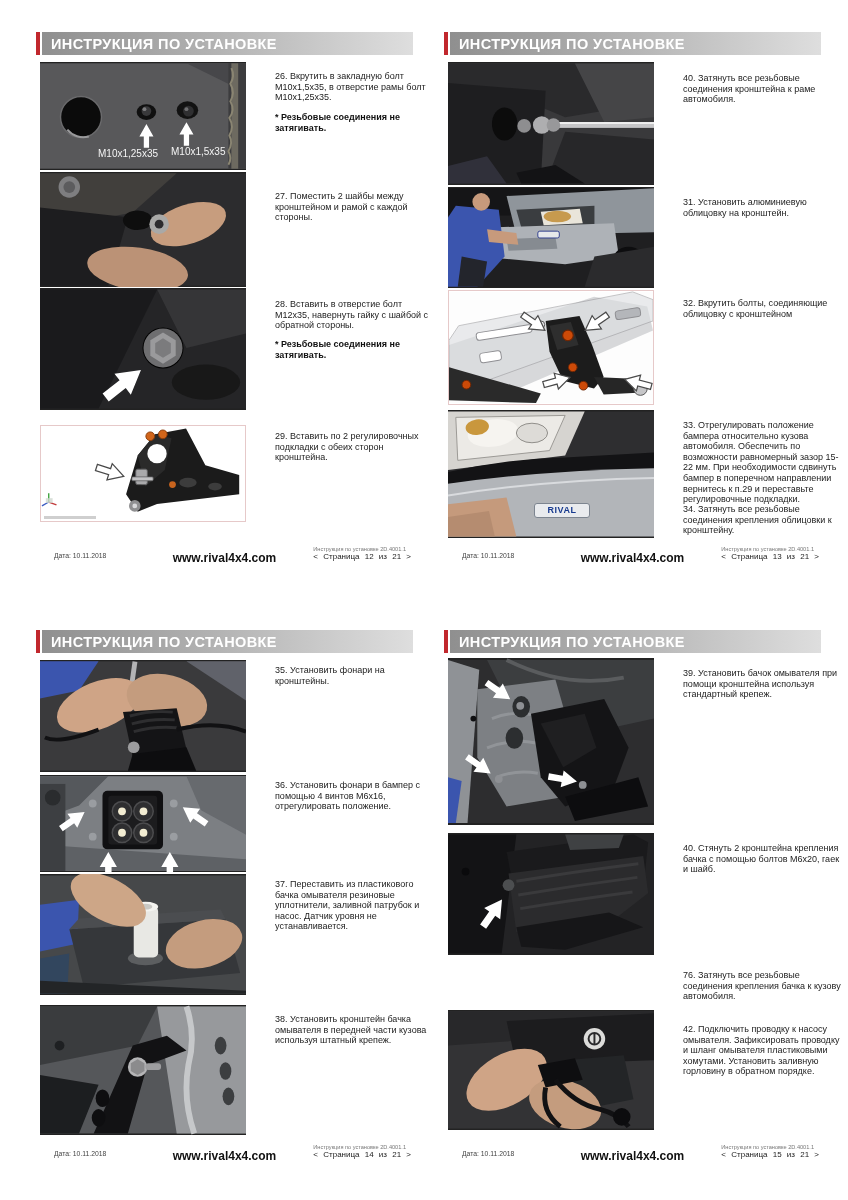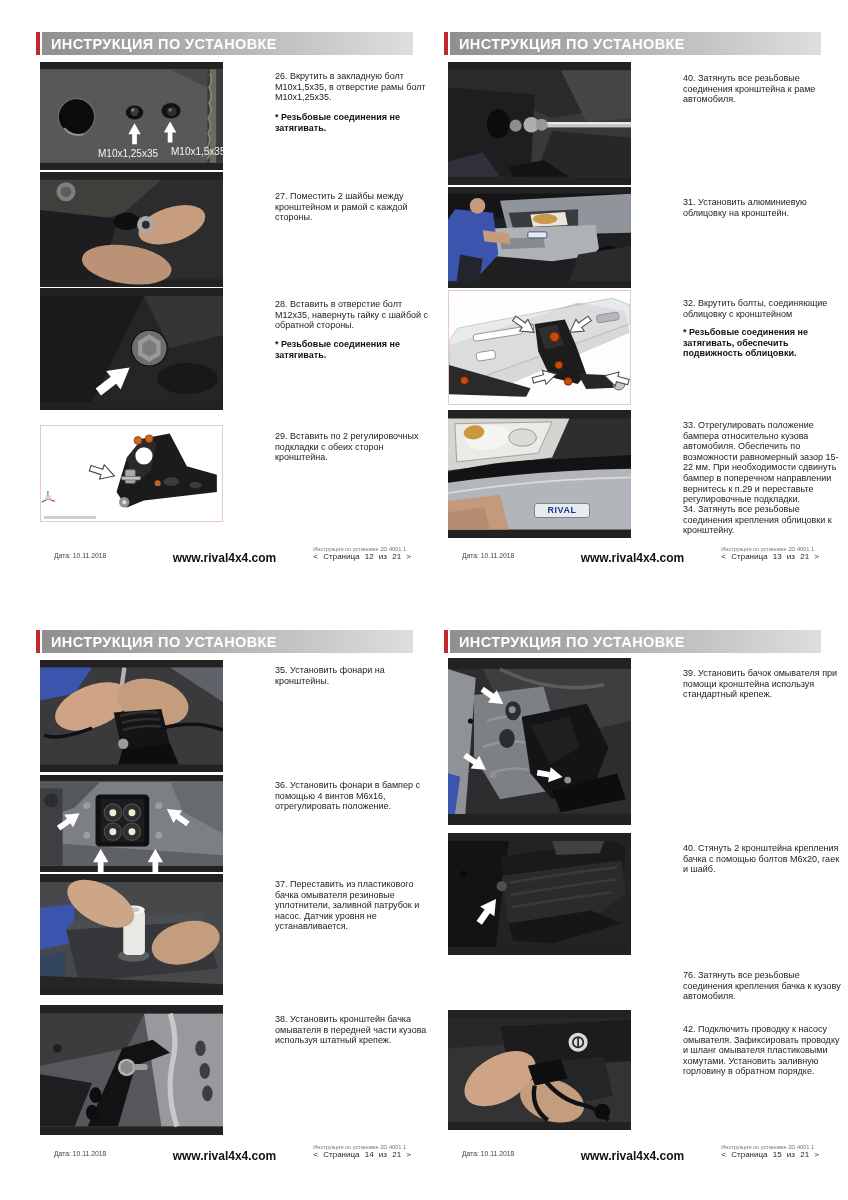--- a/index.html
+++ b/index.html
@@ -9,21 +9,21 @@
   .page { position:absolute; width:377px; height:552px; background:#fff; }
 
   
   .hdr { position:absolute; left:0; top:2px; width:377px; height:23px; display:flex; }
   .hdr-stripe { width:4px; height:23px; background:#c1272d; }
   .hdr-bar { flex:1; margin-left:2px; height:23px; background:linear-gradient(90deg,#8f8f8f 0%,#b9b9b9 55%,#dedede 100%);
              display:flex; align-items:center;text-align:center; }
   .hdr-title { color:#ffffff; font-weight:bold; font-size:14.5px; letter-spacing:.4px; padding-left:9px; white-space:nowrap; }
 
   
-  .photo { position:absolute; left:4px; width:183px; overflow:hidden; background:#222; }
+  .photo { position:absolute; left:4px; width:206px; overflow:hidden; background:#222; }
   .photo svg { display:block; width:100%; height:100%; }
   .photo-line { background:#fff; border:1px solid #e6c9c9; }
   .plabel { position:absolute; color:#f4f4f4; font-size:10px; white-space:nowrap; }
 
   
   .step { position:absolute; left:219px; width:158px; font-size:9px; line-height:10.6px; color:#222;margin-left:20px; }
   .note { font-weight:bold; color:#111; }
 
   
   .foot { position:absolute; left:0; top:516px; width:377px; height:30px; }
@@ -260,23 +260,20 @@
     </div>
 
     <div class="step" style="top:43px">
       <p>40. Затянуть все резьбовые соединения кронштейна к раме автомобиля.</p>
     </div>
     <div class="step" style="top:167px">
       <p>31. Установить алюминиевую облицовку на кронштейн.</p>
     </div>
     <div class="step" style="top:268px">
       <p>32. Вкрутить болты, соединяющие облицовку с кронштейном</p>
-    </div>
-    <div class="step note" style="top:297px">
-      <p>* Резьбовые соединения не затягивать, обеспечить подвижность облицовки.</p>
     </div>
     <div class="step" style="top:390px">
       <p>33. Отрегулировать положение бампера относительно кузова автомобиля. Обеспечить по возможности равномерный зазор 15-22 мм. При необходимости сдвинуть бампер в поперечном направлении вернитесь к п.29 и переставьте регулировочные подкладки.</p>
     </div>
     <div class="step" style="top:474px">
       <p>34. Затянуть все резьбовые соединения крепления облицовки к кронштейну.</p>
     </div>
 
     <div class="foot">
       <span class="f-date">Дата: 10.11.2018</span>

